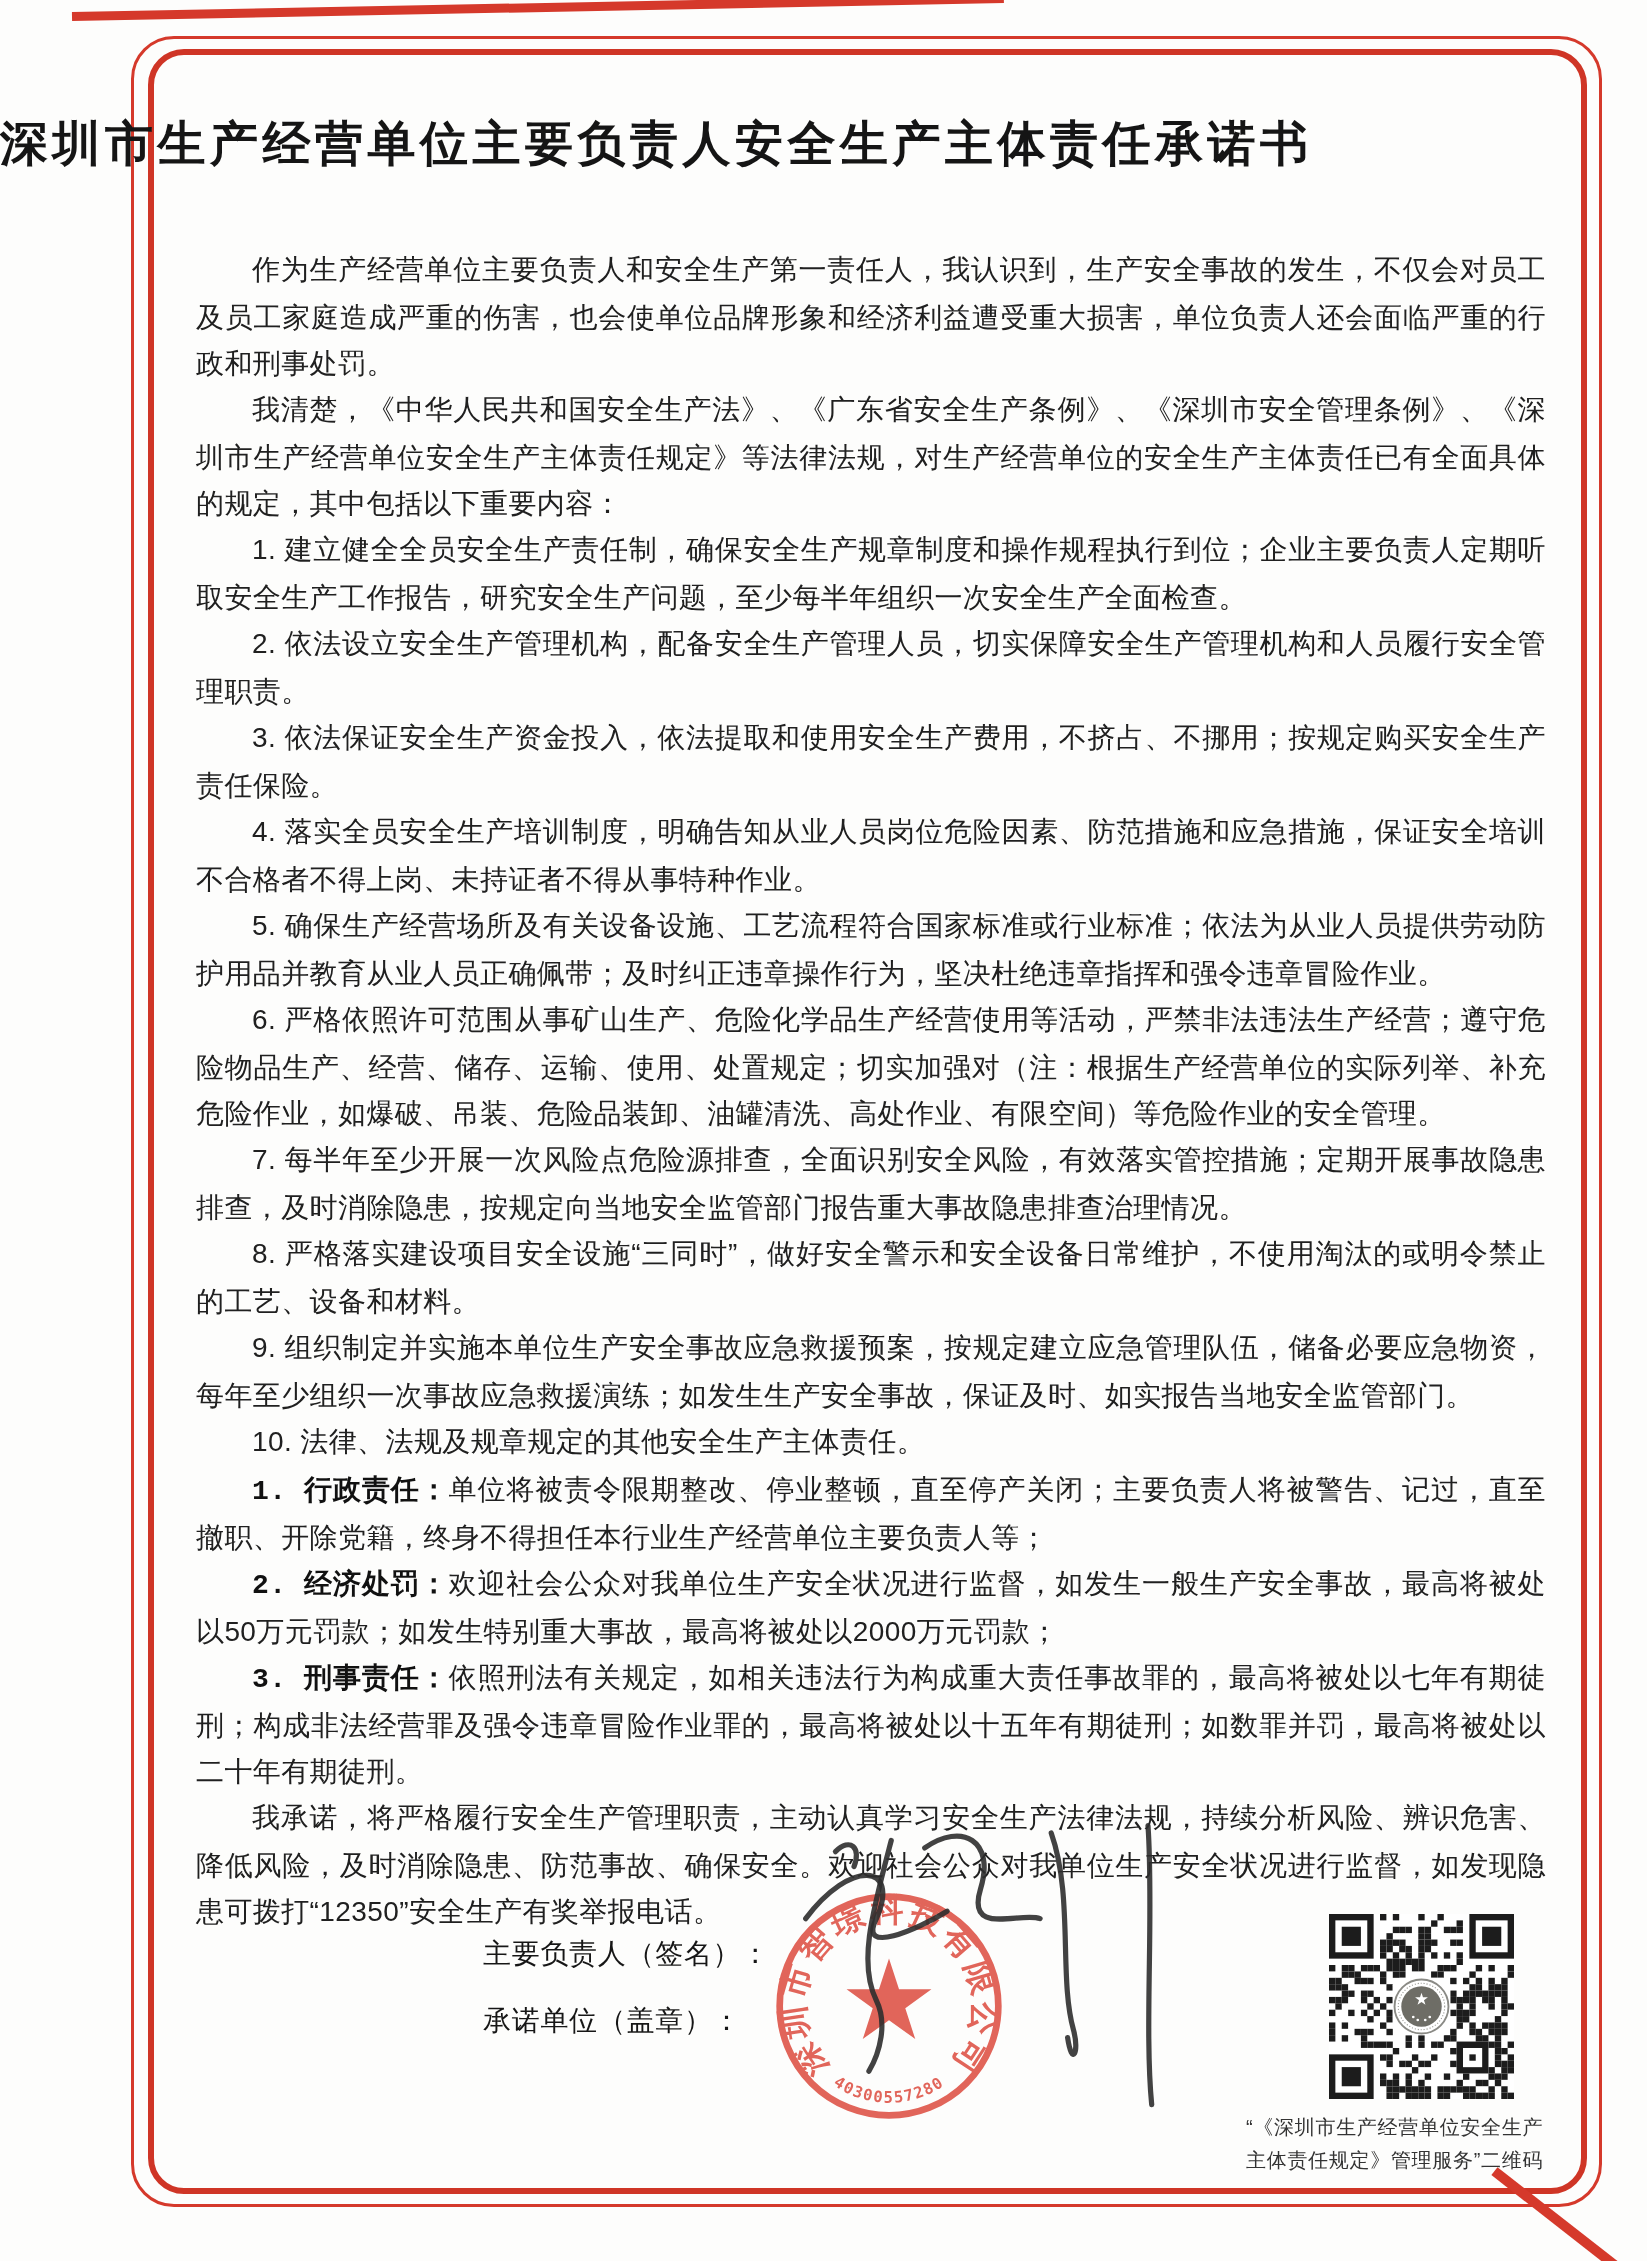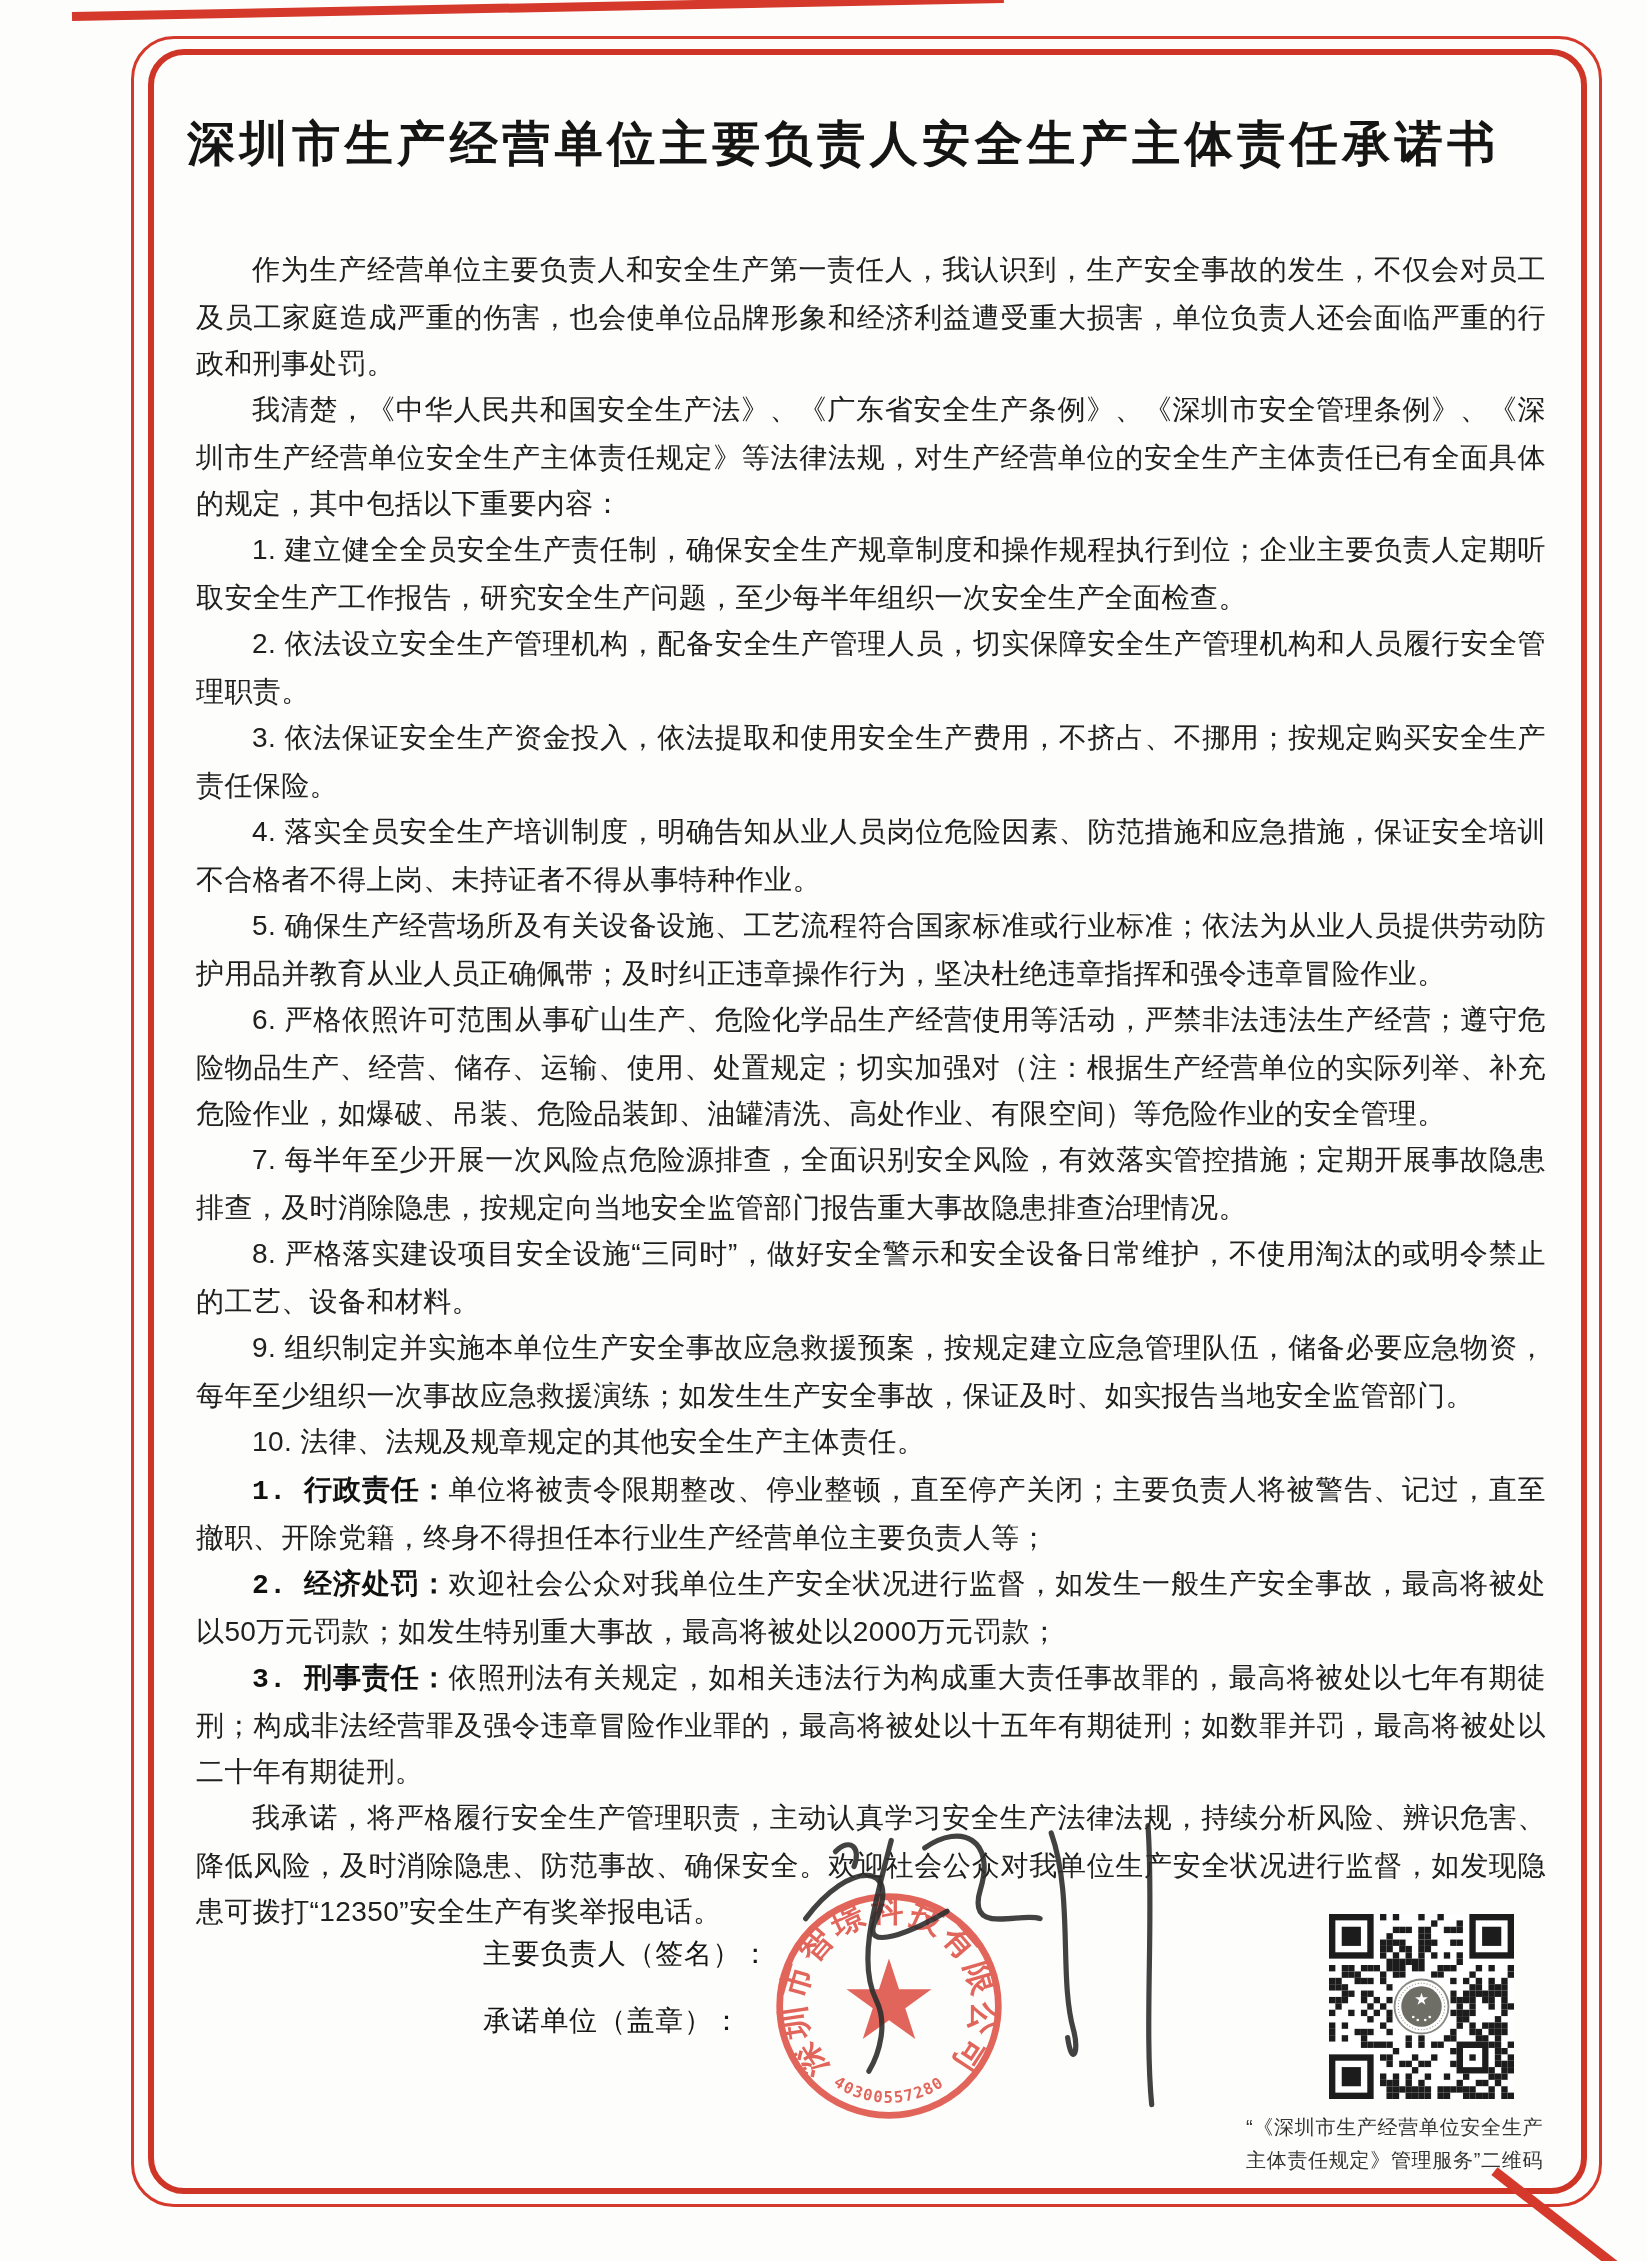--- a/index.html
+++ b/index.html
@@ -7,23 +7,23 @@
          font-family:"Liberation Sans","DejaVu Sans",sans-serif;color:#1d1d1d;}
   
   .frame-outer{position:absolute;left:131px;top:36px;right:45px;bottom:54px;
                border:3px solid #d5392b;border-radius:43px;}
   .frame-inner{position:absolute;left:148px;top:49px;right:60px;bottom:67px;
                border:6px solid #cf3526;border-radius:36px;}
   .artifact-top{position:absolute;left:72px;top:12px;width:932px;height:9px;background:#d5392b;
                 transform:rotate(-1.1deg);transform-origin:left center;}
   .artifact-br{position:absolute;right:-27px;bottom:22.4px;width:201px;height:10.4px;background:#d5392b;
                transform:rotate(38deg);}
-  .title{position:absolute;left:0;right:0;top:112px;margin:0;text-align:center;
+  .title{position:absolute;left:0;right:0;top:112px;margin:0;
          font-family:Liberation Sans, sans-serif;font-weight:700;
-         font-size:48px;letter-spacing:4.5px;color:#151515;padding-left:40px;}
+         font-size:48px;letter-spacing:4.5px;color:#151515;}
   .content{position:absolute;left:196px;top:247px;width:1350px;}
   .content p{margin:0;font-size:28px;line-height:46px;text-align:justify;text-indent:2em;
              letter-spacing:0.4px;color:#202020;}
   .content p b{font-weight:700;color:#111;font-family:Liberation Mono, monospace;}
   .sigblock{position:absolute;left:483px;top:1936px;font-size:28px;color:#161616;}
   .sig-row{height:36px;line-height:36px;margin-bottom:31px;letter-spacing:0.7px;}
   .sig-row .yr{margin-left:211px;}
   .sig-row .mo{margin-left:88px;}
   .sig-row .dy{margin-left:75px;}
   

